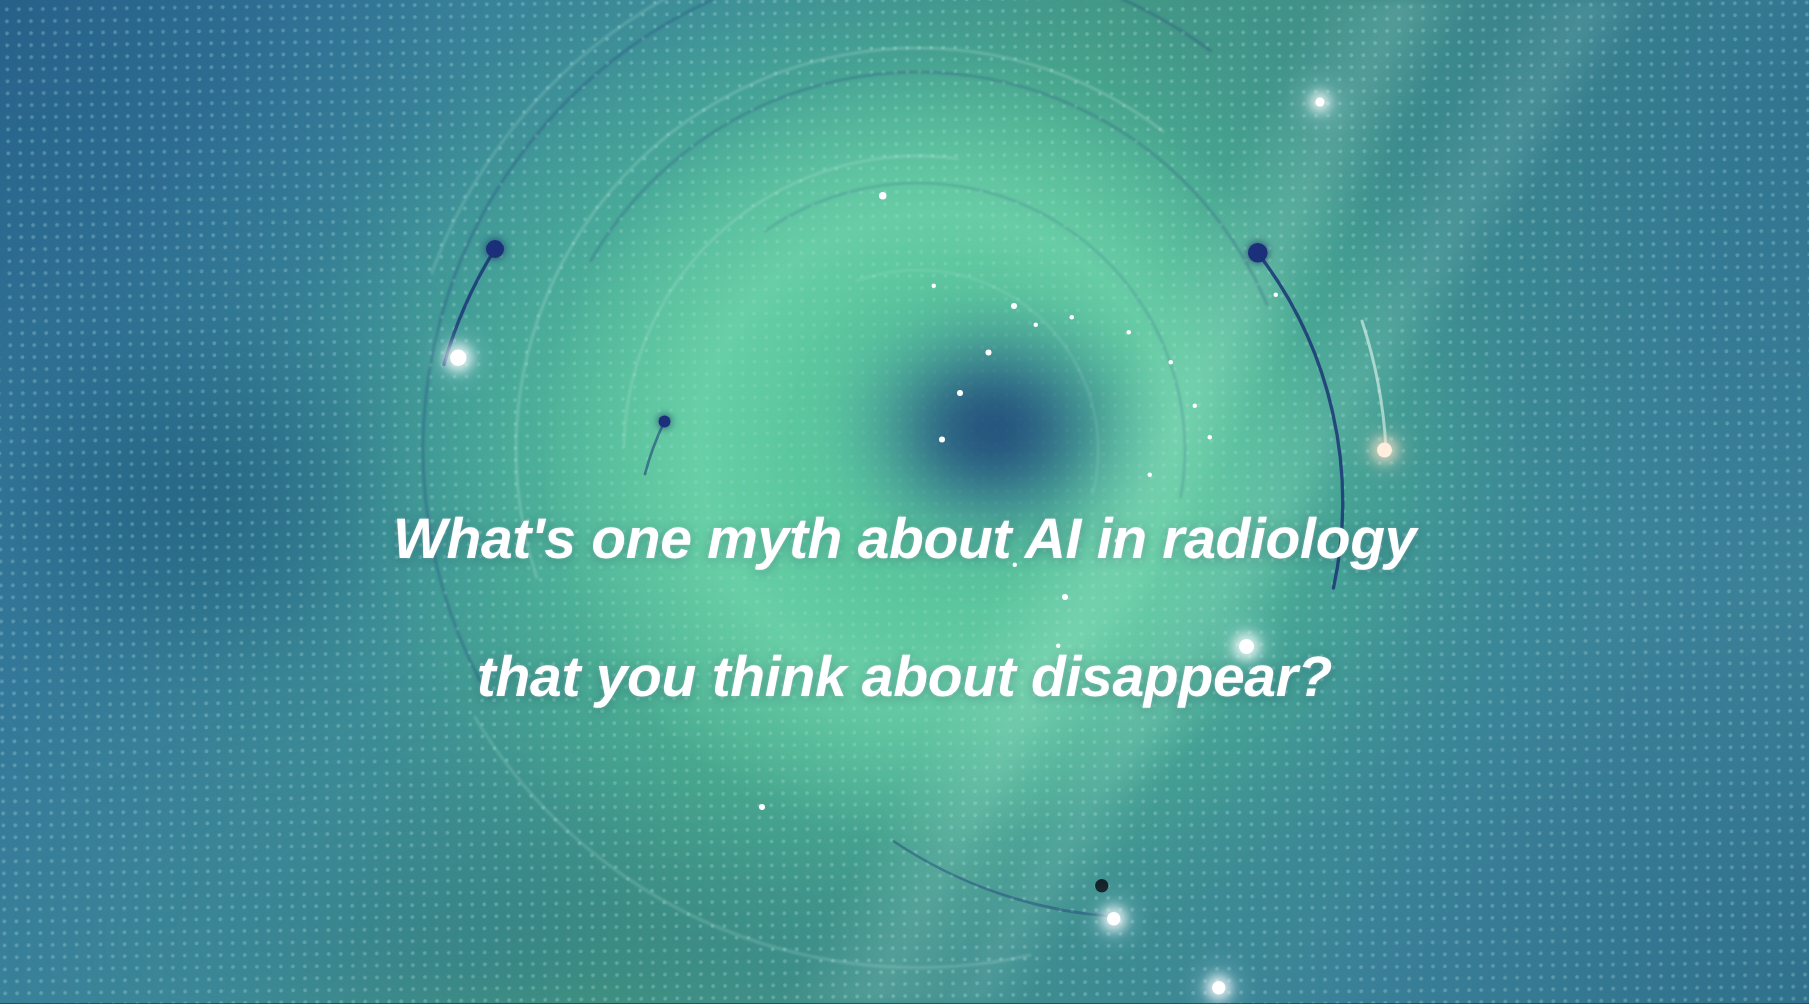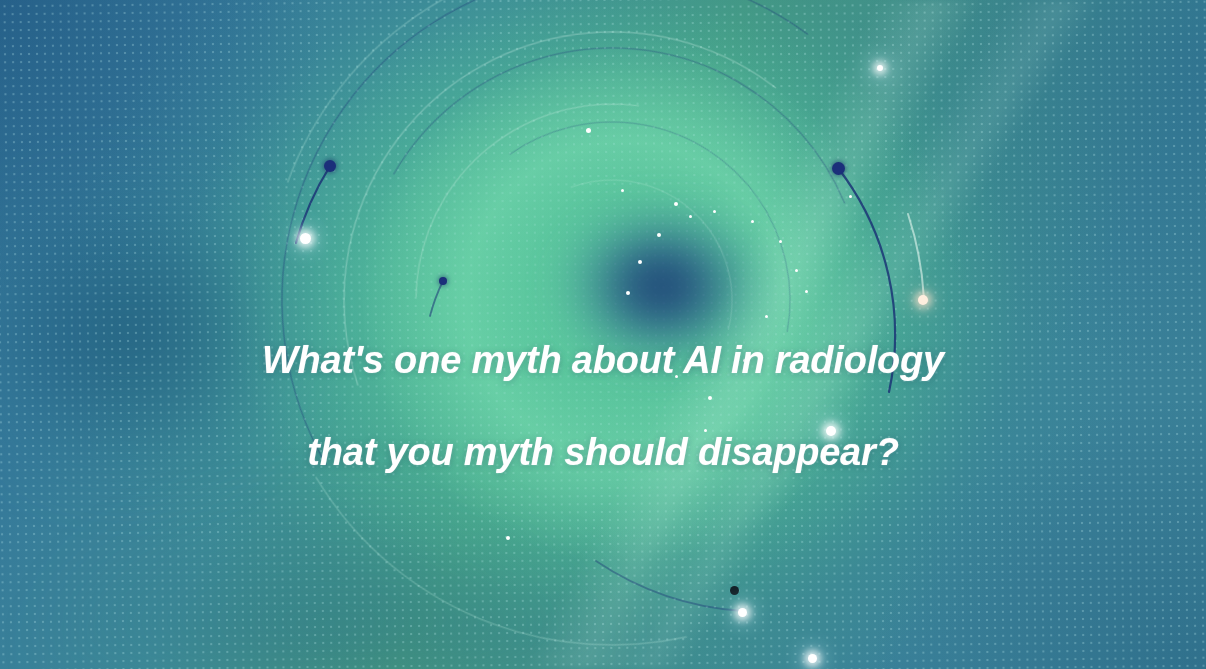--- a/index.html
+++ b/index.html
@@ -254,16 +254,16 @@
       <div class="particle p-white" style="left: 674.5px; top: 374.5px; width: 3px; height: 3px;"></div>
       <div class="particle p-white" style="left: 742.5px; top: 358.5px; width: 3px; height: 3px;"></div>
       <div class="particle p-white" style="left: 506px; top: 536px; width: 4px; height: 4px;"></div>
       <div class="particle p-white" style="left: 848.5px; top: 194.5px; width: 3px; height: 3px;"></div>
       <div class="particle p-glow" style="left: 877px; top: 65px; width: 6px; height: 6px;"></div>
       <div class="particle p-white" style="left: 703.5px; top: 428.5px; width: 3px; height: 3px;"></div>
     </div>
 
   <div id="headline">
     <span class="hl-line">What's one myth about AI in radiology</span>
-    <span class="hl-line">that you myth should disappear?</span>
+    <span class="hl-line">that you think about disappear?</span>
   </div>
 
 </div>
 
 </body></html>

